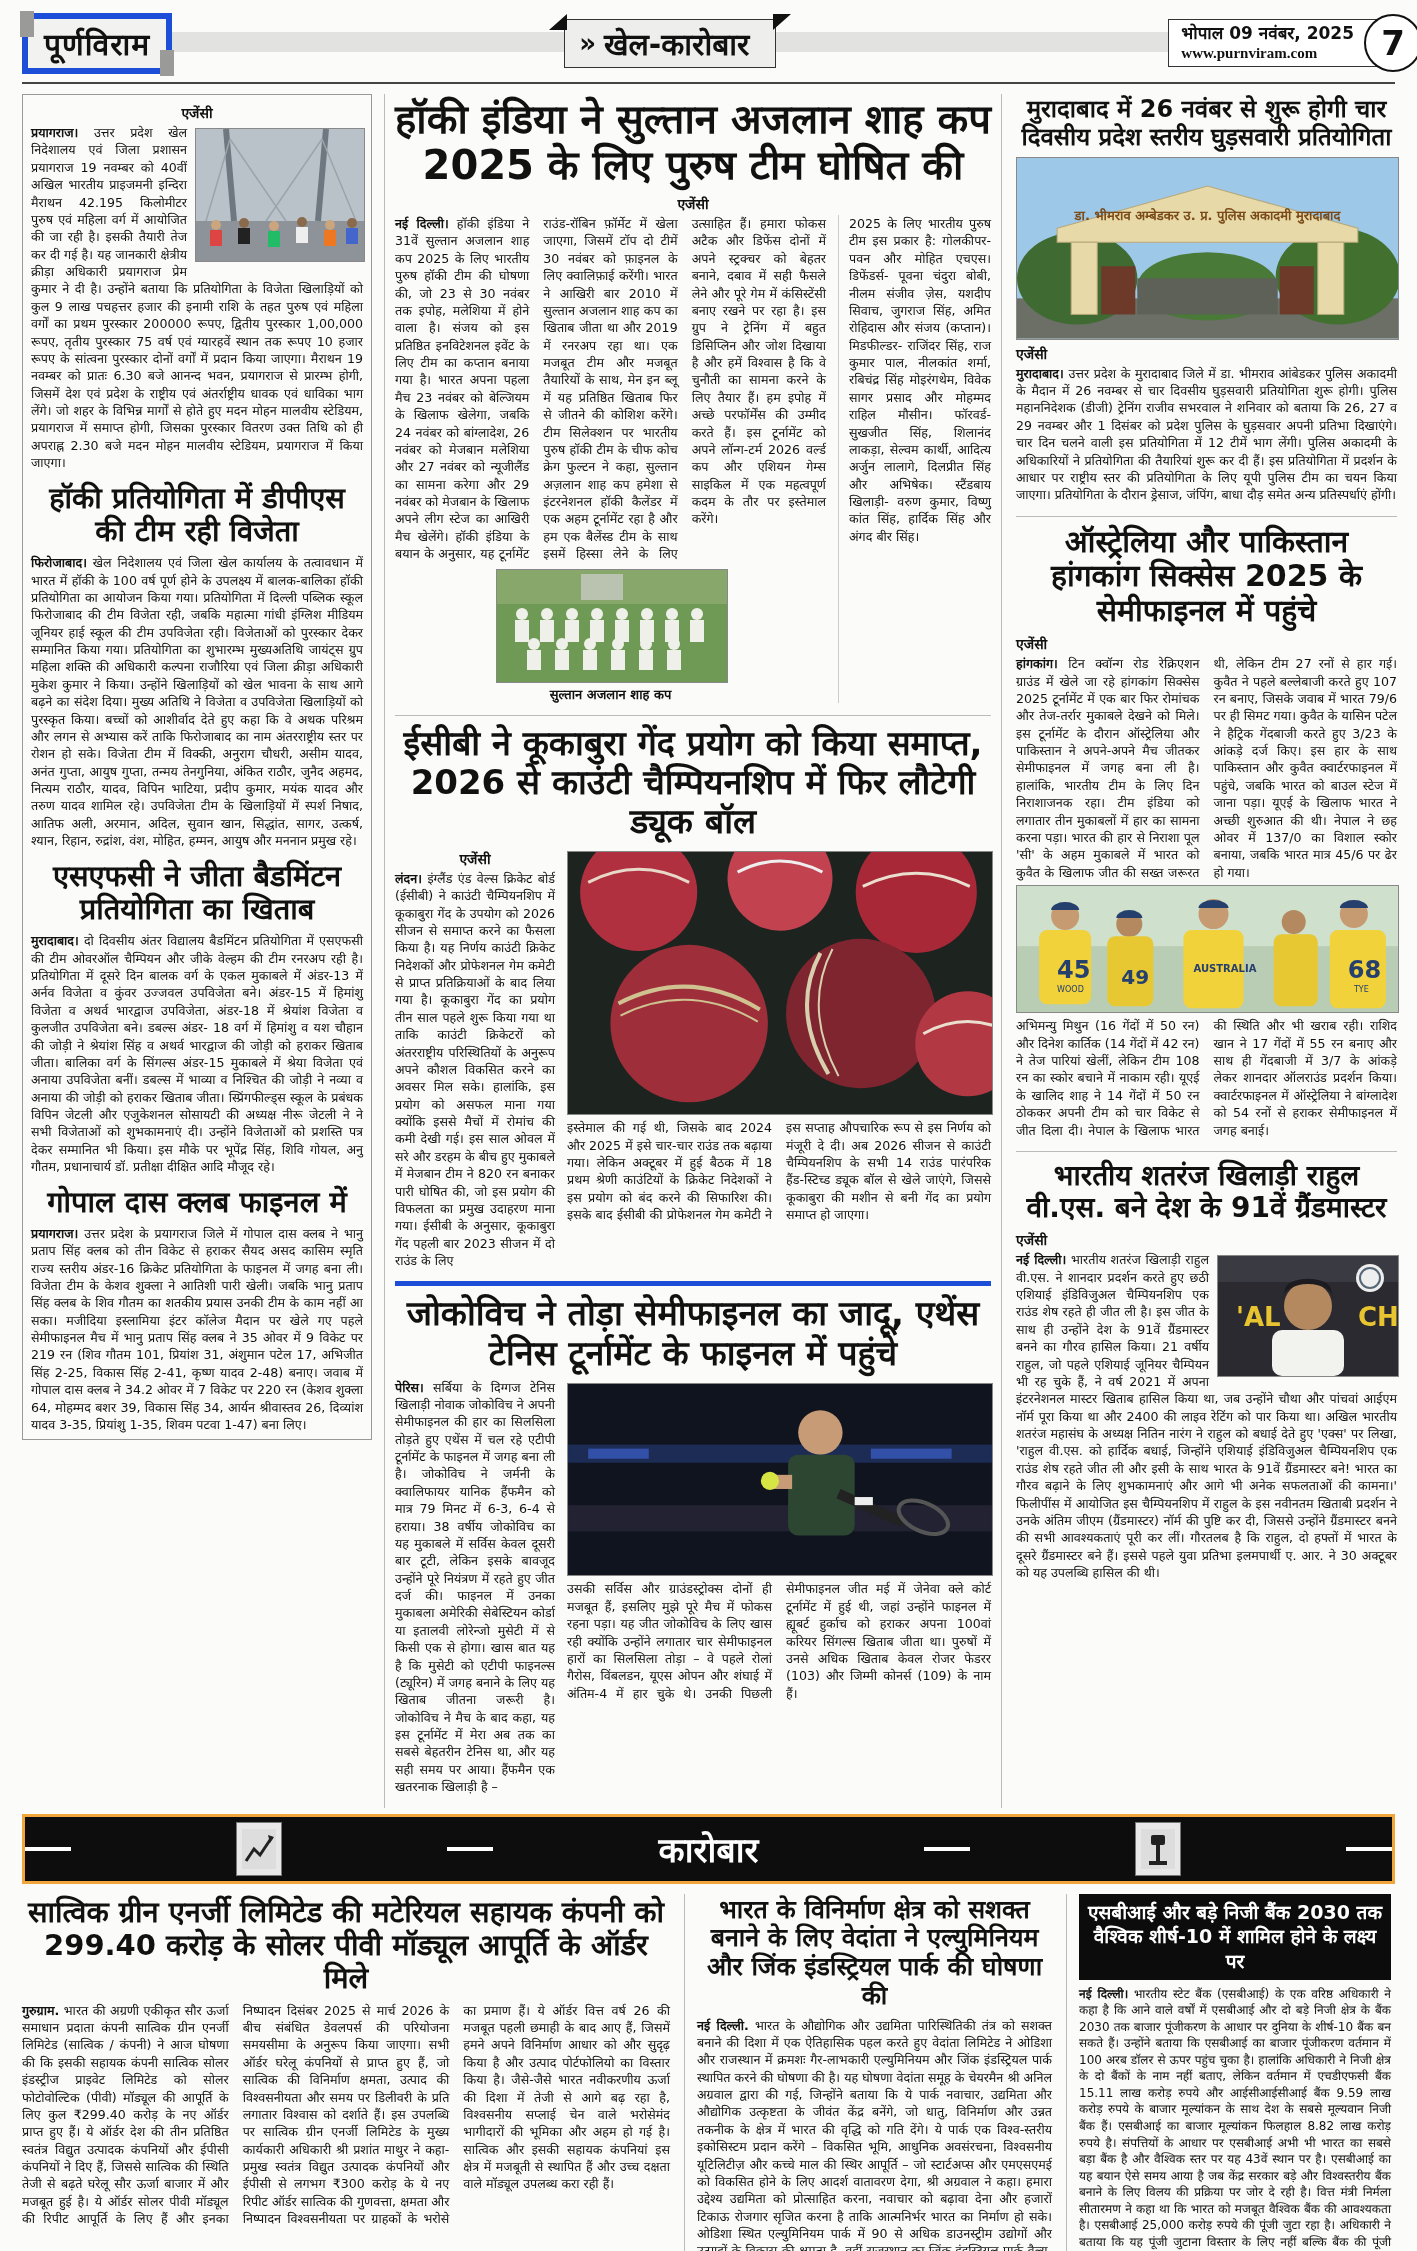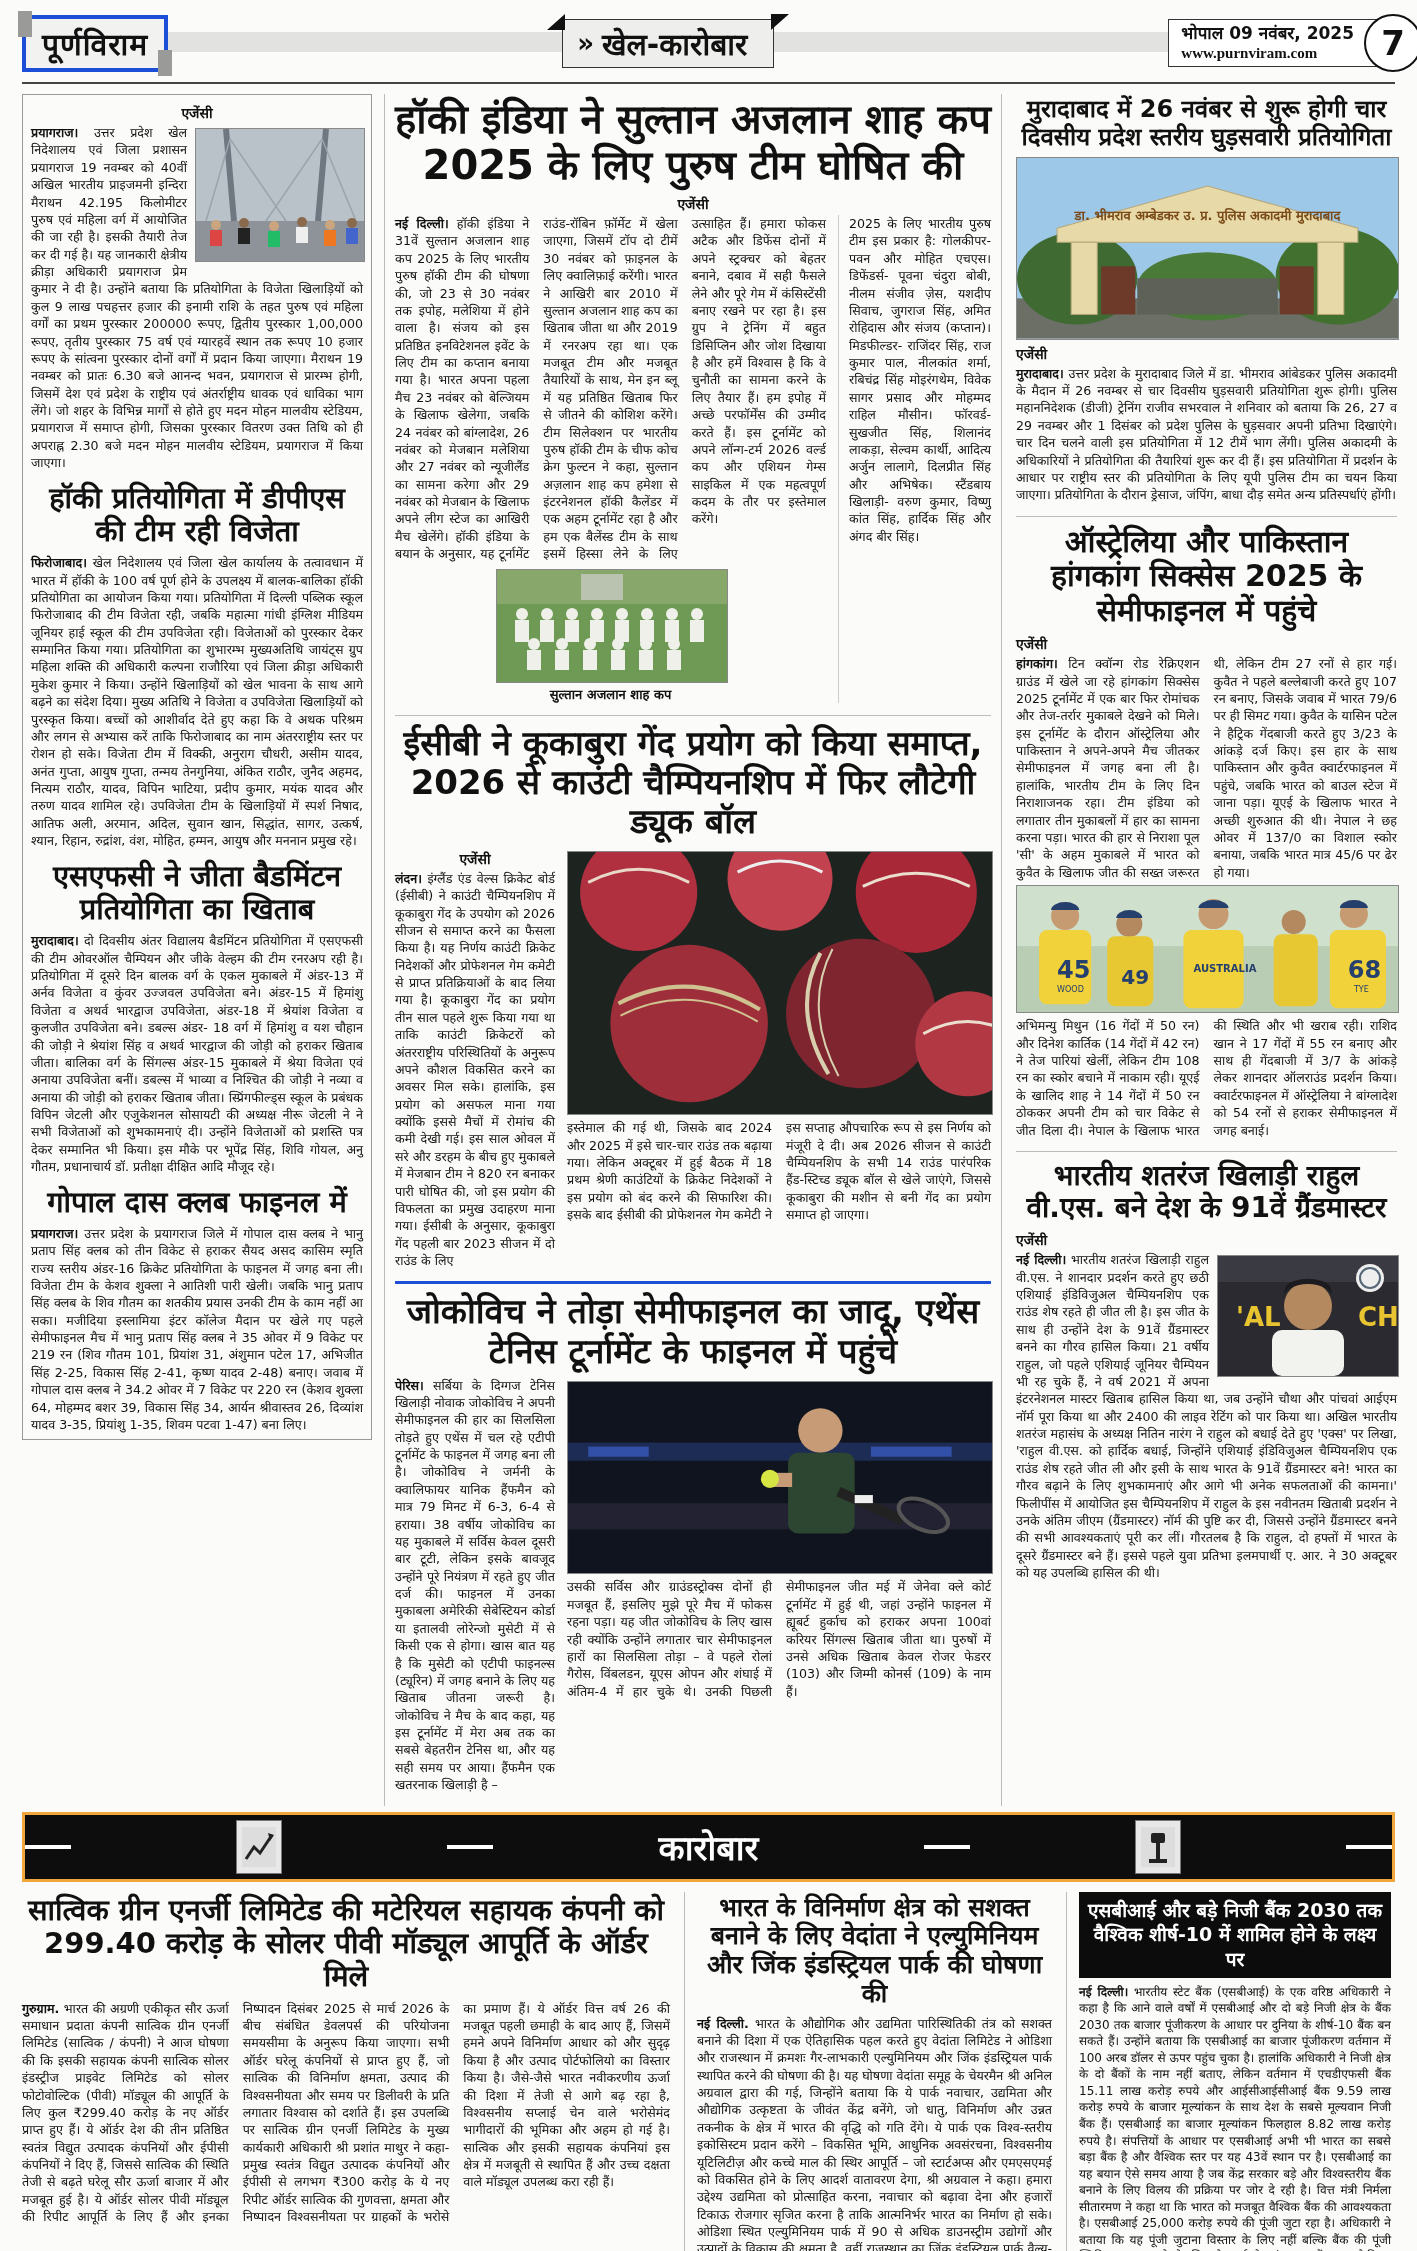--- a/index.html
+++ b/index.html
@@ -2,21 +2,21 @@
 <html><head>
 <meta charset="utf-8">
 <style>
   html,body{margin:0;padding:0;background:#d8d8d4;}
   .page{position:relative;width:1417px;min-height:2251px;margin:0 auto;background:#fbfbf9;
         font-family:"DejaVu Sans","Liberation Sans",sans-serif;color:#111;box-sizing:border-box;
         padding:10px 22px 18px 22px;}
   
   .hdr{display:flex;align-items:center;justify-content:space-between;height:66px;position:relative;}
   .hdr-band{position:absolute;left:0;right:0;top:22px;height:20px;background:#e2e2e0;}
-  .masthead{position:relative;border:4px solid #1d4ed8;background:#f2f2f0;padding:4px 16px;
+  .masthead{position:relative;border:6px solid #1d4ed8;background:#f2f2f0;padding:4px 16px;
             font-size:30px;font-weight:bold;letter-spacing:1px;}
   .masthead:before,.masthead:after{content:"";position:absolute;width:14px;height:26px;background:#9a9a98;}
   .masthead:before{left:-8px;top:-8px;} .masthead:after{right:-8px;bottom:-8px;}
   .secbox{position:relative;background:#eeeeec;border:1px solid #333;padding:3px 26px 3px 14px;
           font-size:30px;font-weight:bold;display:flex;align-items:center;gap:8px;}
   .secbox .tri-l{position:absolute;left:-16px;top:-6px;width:0;height:0;border-right:18px solid #111;border-top:16px solid transparent;}
   .secbox .tri-r{position:absolute;right:-16px;top:-6px;width:0;height:0;border-left:18px solid #111;border-bottom:16px solid transparent;}
   .dblarrow{font-size:26px;font-weight:bold;}
   .datebox{position:relative;border:1px solid #333;background:#fff;padding:3px 40px 3px 12px;text-align:left;line-height:1.25;}
   .datebox .d1{font-weight:bold;font-size:17px;}
@@ -209,21 +209,21 @@
                   <path d="M262 96 q-30 58 6 126" stroke="#d8cfae" stroke-width="2" fill="none"></path>
                 <circle cx="396" cy="190" r="52" fill="#b23844"></circle>
                   <path d="M352 180 q44 -24 88 0" stroke="#eadfce" stroke-width="3" fill="none"></path>
               </svg>
             </figure>
             <div class="body cols2">इस्तेमाल की गई थी, जिसके बाद 2024 और 2025 में इसे चार-चार राउंड तक बढ़ाया गया। लेकिन अक्टूबर में हुई बैठक में 18 प्रथम श्रेणी काउंटियों के क्रिकेट निदेशकों ने इस प्रयोग को बंद करने की सिफारिश की। इसके बाद ईसीबी की प्रोफेशनल गेम कमेटी ने इस सप्ताह औपचारिक रूप से इस निर्णय को मंजूरी दे दी। अब 2026 सीजन से काउंटी चैम्पियनशिप के सभी 14 राउंड पारंपरिक हैंड-स्टिच्ड ड्यूक बॉल से खेले जाएंगे, जिससे कूकाबुरा की मशीन से बनी गेंद का प्रयोग समाप्त हो जाएगा।</div>
           </div>
         </div>
       </div>
 
-      <div class="art" style="border-top:3px solid #1d4ed8;padding-top:6px;">
+      <div class="art" style="border-top:5px solid #1d4ed8;padding-top:6px;">
         <div class="h-c" style="font-size:34px;">जोकोविच ने तोड़ा सेमीफाइनल का जादू, एथेंस टेनिस टूर्नामेंट के फाइनल में पहुंचे</div>
         <div class="flexrow">
           <div style="width:160px;">
             <div class="body">
               <span class="dl">पेरिस।</span>
               <span>सर्बिया के दिग्गज टेनिस खिलाड़ी नोवाक जोकोविच ने अपनी सेमीफाइनल की हार का सिलसिला तोड़ते हुए एथेंस में चल रहे एटीपी टूर्नामेंट के फाइनल में जगह बना ली है। जोकोविच ने जर्मनी के क्वालिफायर यानिक हैंफमैन को मात्र 79 मिनट में 6-3, 6-4 से हराया। 38 वर्षीय जोकोविच का यह मुकाबले में सर्विस केवल दूसरी बार टूटी, लेकिन इसके बावजूद उन्होंने पूरे नियंत्रण में रहते हुए जीत दर्ज की। फाइनल में उनका मुकाबला अमेरिकी सेबेस्टियन कोर्डा या इतालवी लोरेन्जो मुसेटी में से किसी एक से होगा। खास बात यह है कि मुसेटी को एटीपी फाइनल्स (ट्यूरिन) में जगह बनाने के लिए यह खिताब जीतना जरूरी है। जोकोविच ने मैच के बाद कहा, यह इस टूर्नामेंट में मेरा अब तक का सबसे बेहतरीन टेनिस था, और यह सही समय पर आया। हैंफमैन एक खतरनाक खिलाड़ी है –</span>
             </div>
           </div>
           <div style="flex:1;">
             <figure>

